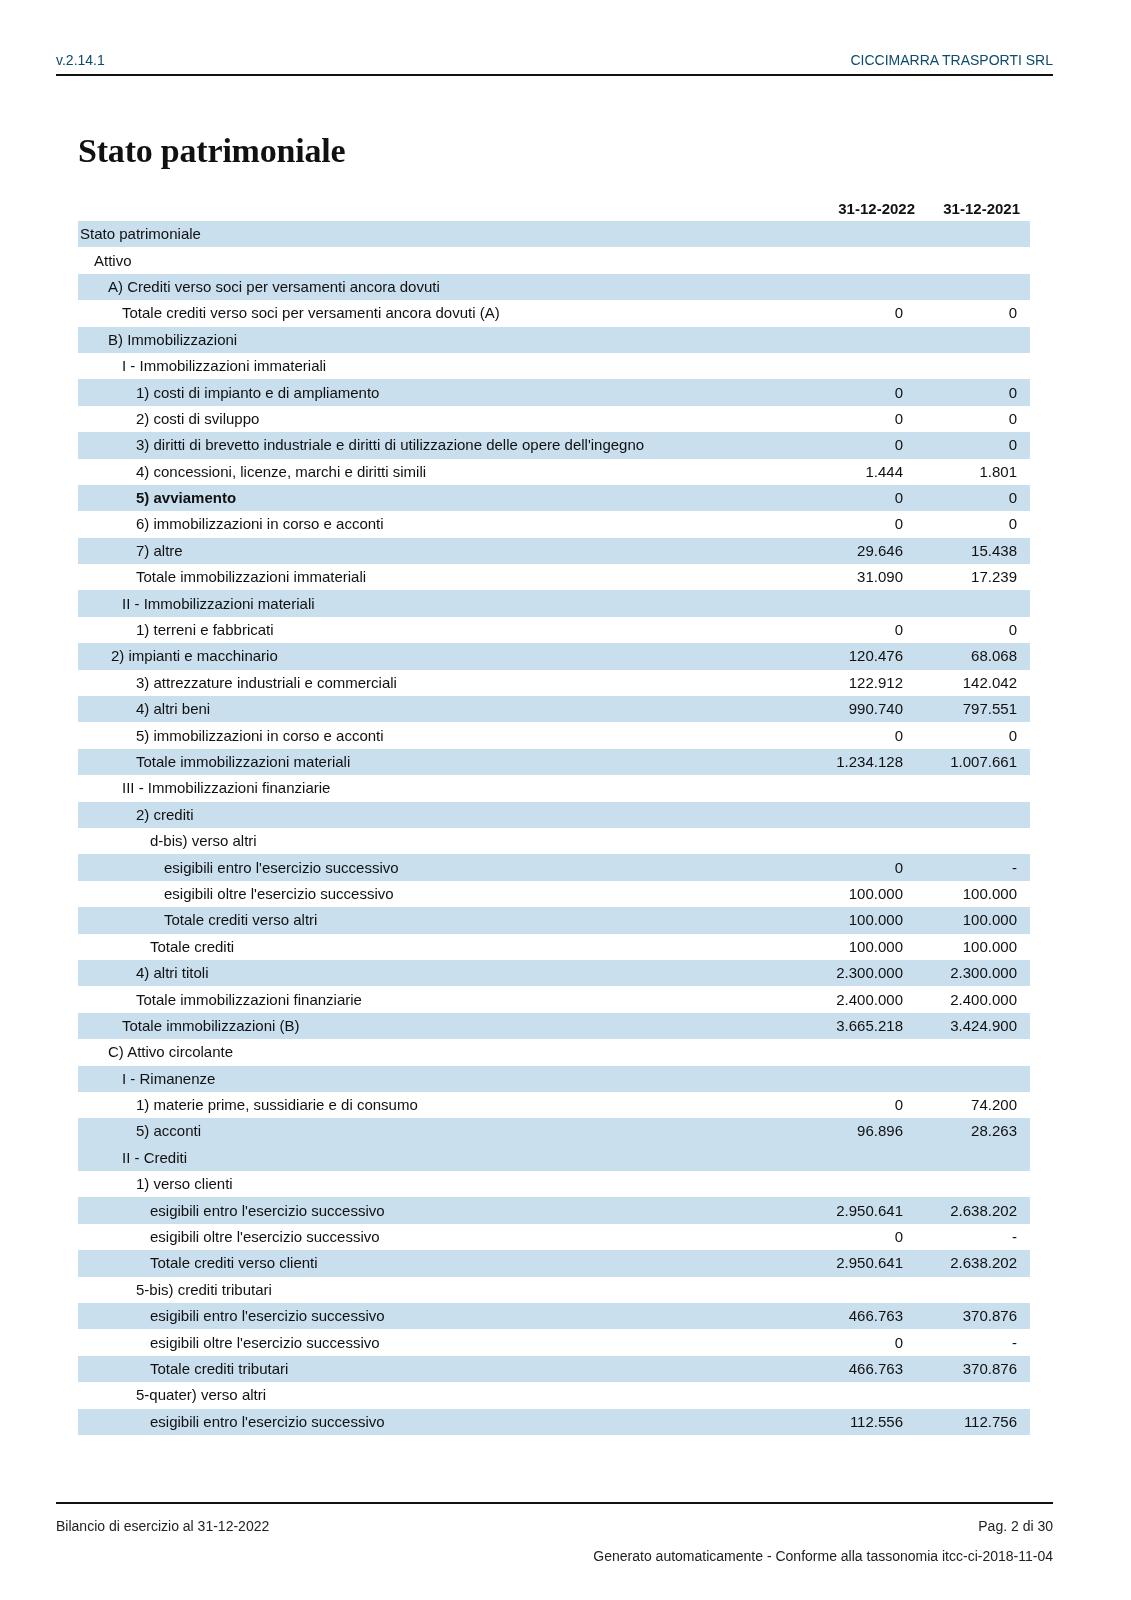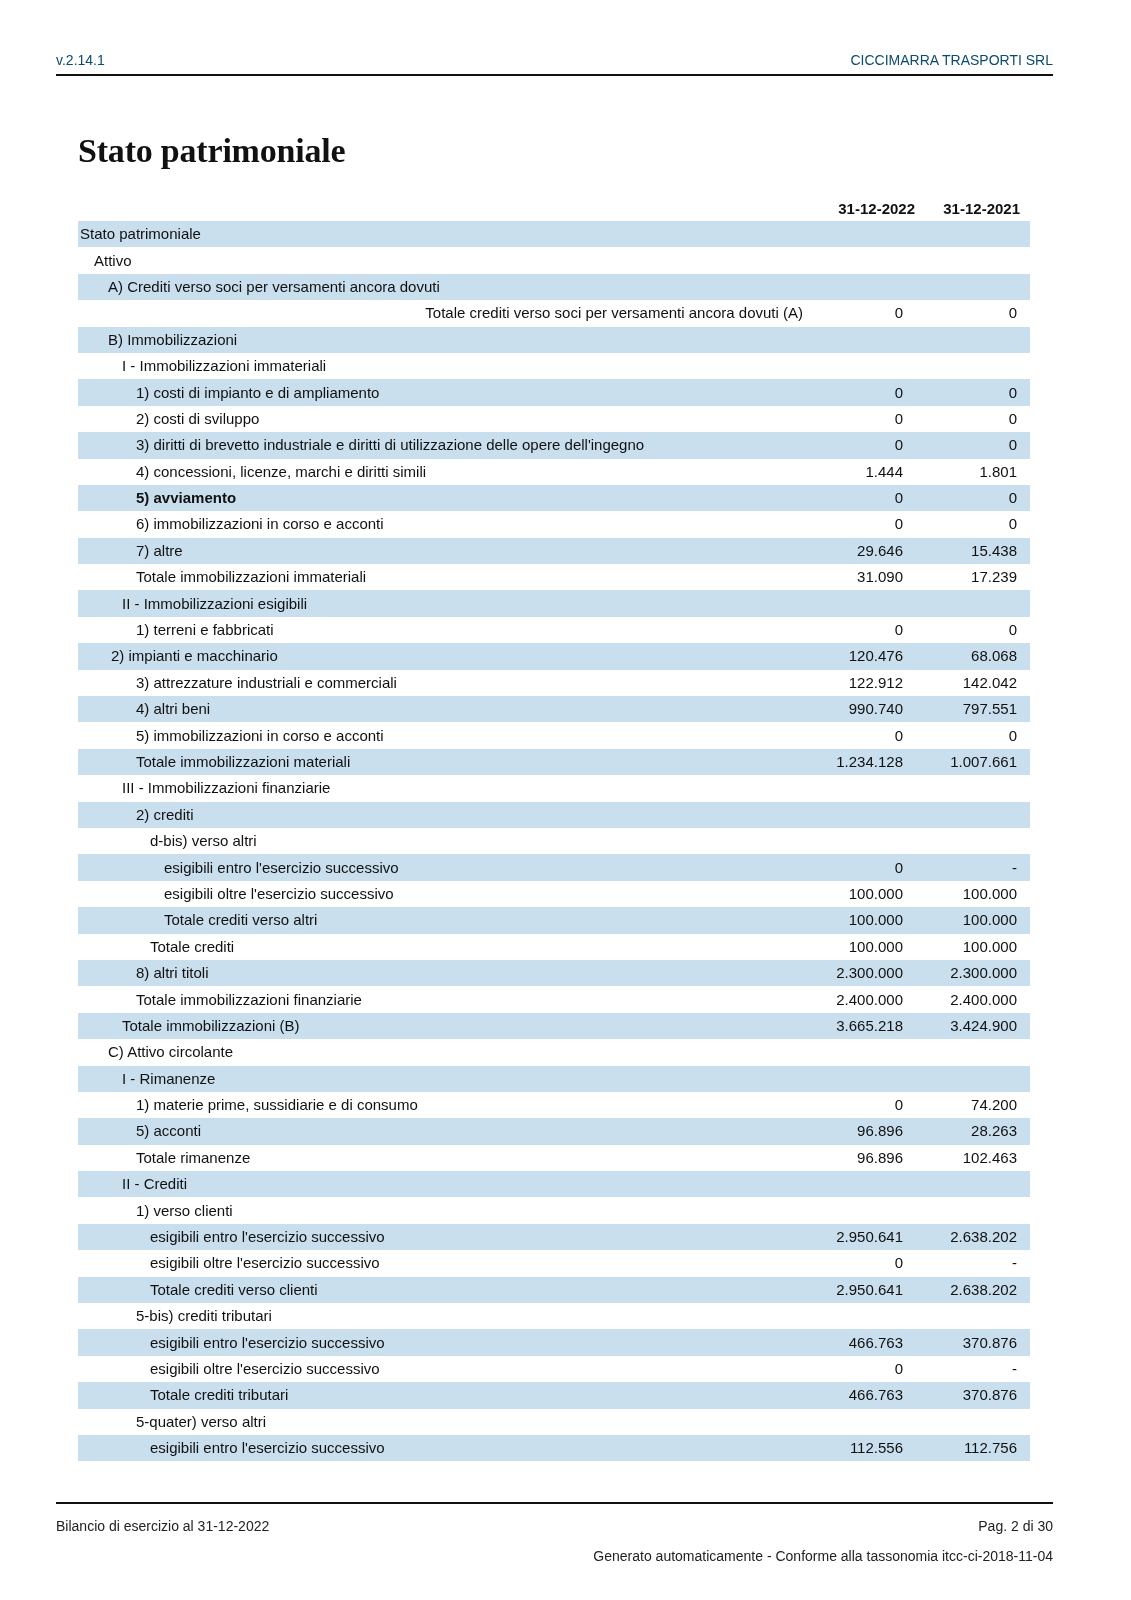--- a/index.html
+++ b/index.html
@@ -59,21 +59,21 @@
         <td class="lbl" style="padding-left: 16px;">Attivo</td>
         <td class="v1"></td>
         <td class="v2"></td>
       </tr>
       <tr class="alt">
         <td class="lbl" style="padding-left: 30px; margin-left: 9px;">A) Crediti verso soci per versamenti ancora dovuti</td>
         <td class="v1"></td>
         <td class="v2"></td>
       </tr>
       <tr>
-        <td class="lbl" style="padding-left: 44px; text-align: right;">Totale crediti verso soci per versamenti ancora dovuti (A)</td>
+        <td class="lbl" style="padding-left: 44px;">Totale crediti verso soci per versamenti ancora dovuti (A)</td>
         <td class="v1">0</td>
         <td class="v2">0</td>
       </tr>
       <tr class="alt">
         <td class="lbl" style="padding-left: 30px;">B) Immobilizzazioni</td>
         <td class="v1"></td>
         <td class="v2"></td>
       </tr>
       <tr>
         <td class="lbl" style="padding-left: 44px;">I - Immobilizzazioni immateriali</td>
@@ -114,21 +114,21 @@
         <td class="lbl" style="padding-left: 58px;">7) altre</td>
         <td class="v1">29.646</td>
         <td class="v2">15.438</td>
       </tr>
       <tr>
         <td class="lbl" style="padding-left: 58px;">Totale immobilizzazioni immateriali</td>
         <td class="v1">31.090</td>
         <td class="v2">17.239</td>
       </tr>
       <tr class="alt">
-        <td class="lbl" style="padding-left: 44px;">II - Immobilizzazioni esigibili</td>
+        <td class="lbl" style="padding-left: 44px;">II - Immobilizzazioni materiali</td>
         <td class="v1"></td>
         <td class="v2"></td>
       </tr>
       <tr>
         <td class="lbl" style="padding-left: 58px;">1) terreni e fabbricati</td>
         <td class="v1">0</td>
         <td class="v2">0</td>
       </tr>
       <tr class="alt">
         <td class="lbl" style="padding-left: 33px;">2) impianti e macchinario</td>
@@ -184,21 +184,21 @@
         <td class="lbl" style="padding-left: 86px;">Totale crediti verso altri</td>
         <td class="v1">100.000</td>
         <td class="v2">100.000</td>
       </tr>
       <tr>
         <td class="lbl" style="padding-left: 72px;">Totale crediti</td>
         <td class="v1">100.000</td>
         <td class="v2">100.000</td>
       </tr>
       <tr class="alt">
-        <td class="lbl" style="padding-left: 58px;">8) altri titoli</td>
+        <td class="lbl" style="padding-left: 58px;">4) altri titoli</td>
         <td class="v1">2.300.000</td>
         <td class="v2">2.300.000</td>
       </tr>
       <tr>
         <td class="lbl" style="padding-left: 58px;">Totale immobilizzazioni finanziarie</td>
         <td class="v1">2.400.000</td>
         <td class="v2">2.400.000</td>
       </tr>
       <tr class="alt">
         <td class="lbl" style="padding-left: 44px;">Totale immobilizzazioni (B)</td>
@@ -217,25 +217,20 @@
       </tr>
       <tr>
         <td class="lbl" style="padding-left: 58px;">1) materie prime, sussidiarie e di consumo</td>
         <td class="v1">0</td>
         <td class="v2">74.200</td>
       </tr>
       <tr class="alt">
         <td class="lbl" style="padding-left: 58px;">5) acconti</td>
         <td class="v1">96.896</td>
         <td class="v2">28.263</td>
-      </tr>
-      <tr>
-        <td class="lbl" style="padding-left: 58px;">Totale rimanenze</td>
-        <td class="v1">96.896</td>
-        <td class="v2">102.463</td>
       </tr>
       <tr class="alt">
         <td class="lbl" style="padding-left: 44px;">II - Crediti</td>
         <td class="v1"></td>
         <td class="v2"></td>
       </tr>
       <tr>
         <td class="lbl" style="padding-left: 58px;">1) verso clienti</td>
         <td class="v1"></td>
         <td class="v2"></td>

